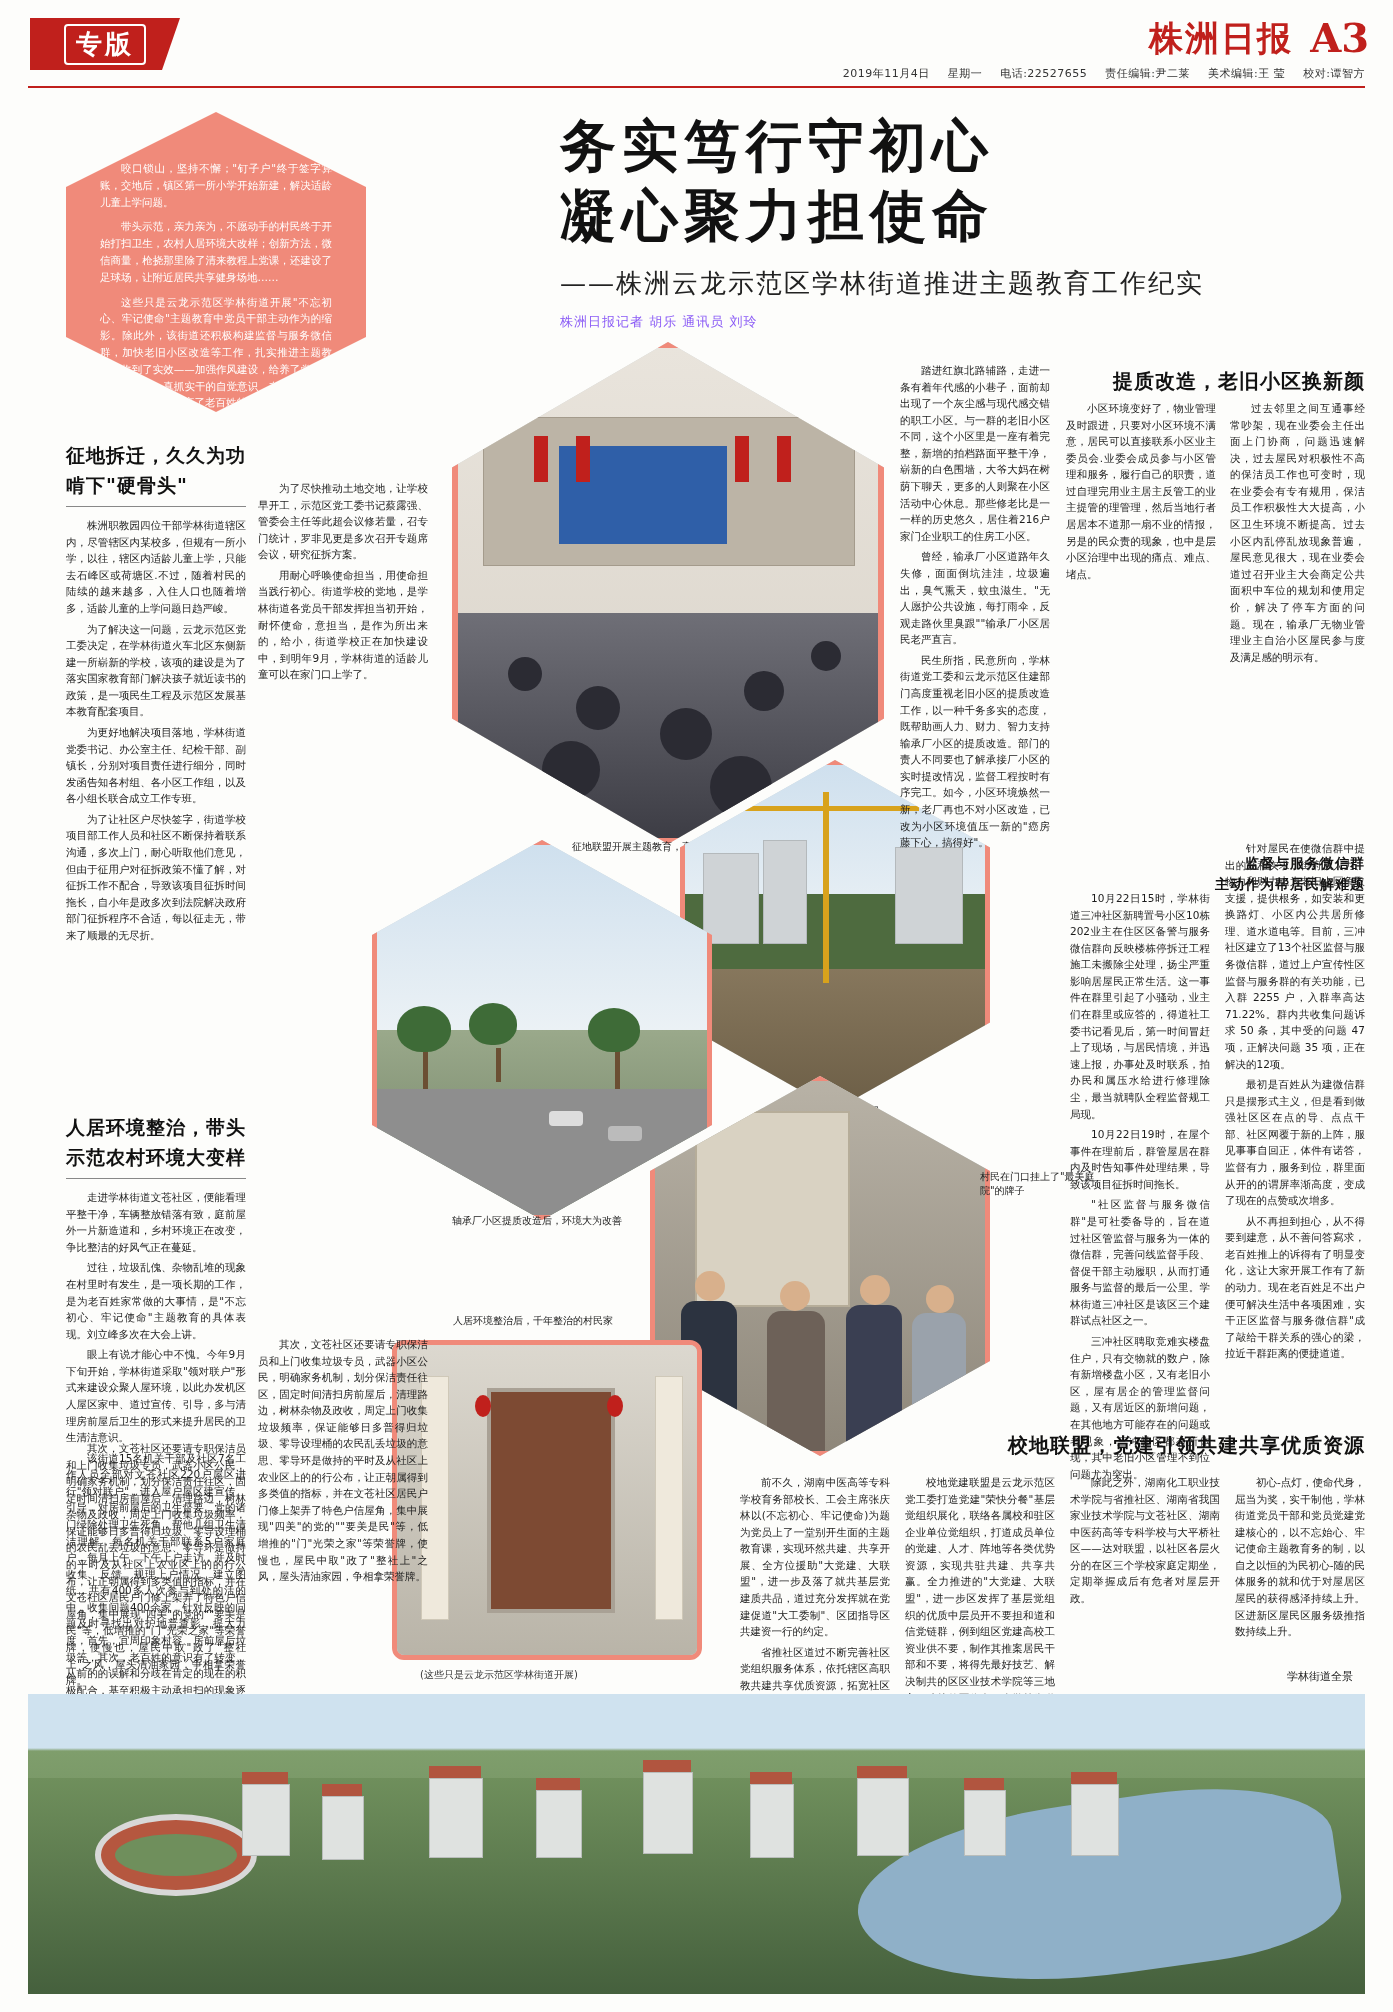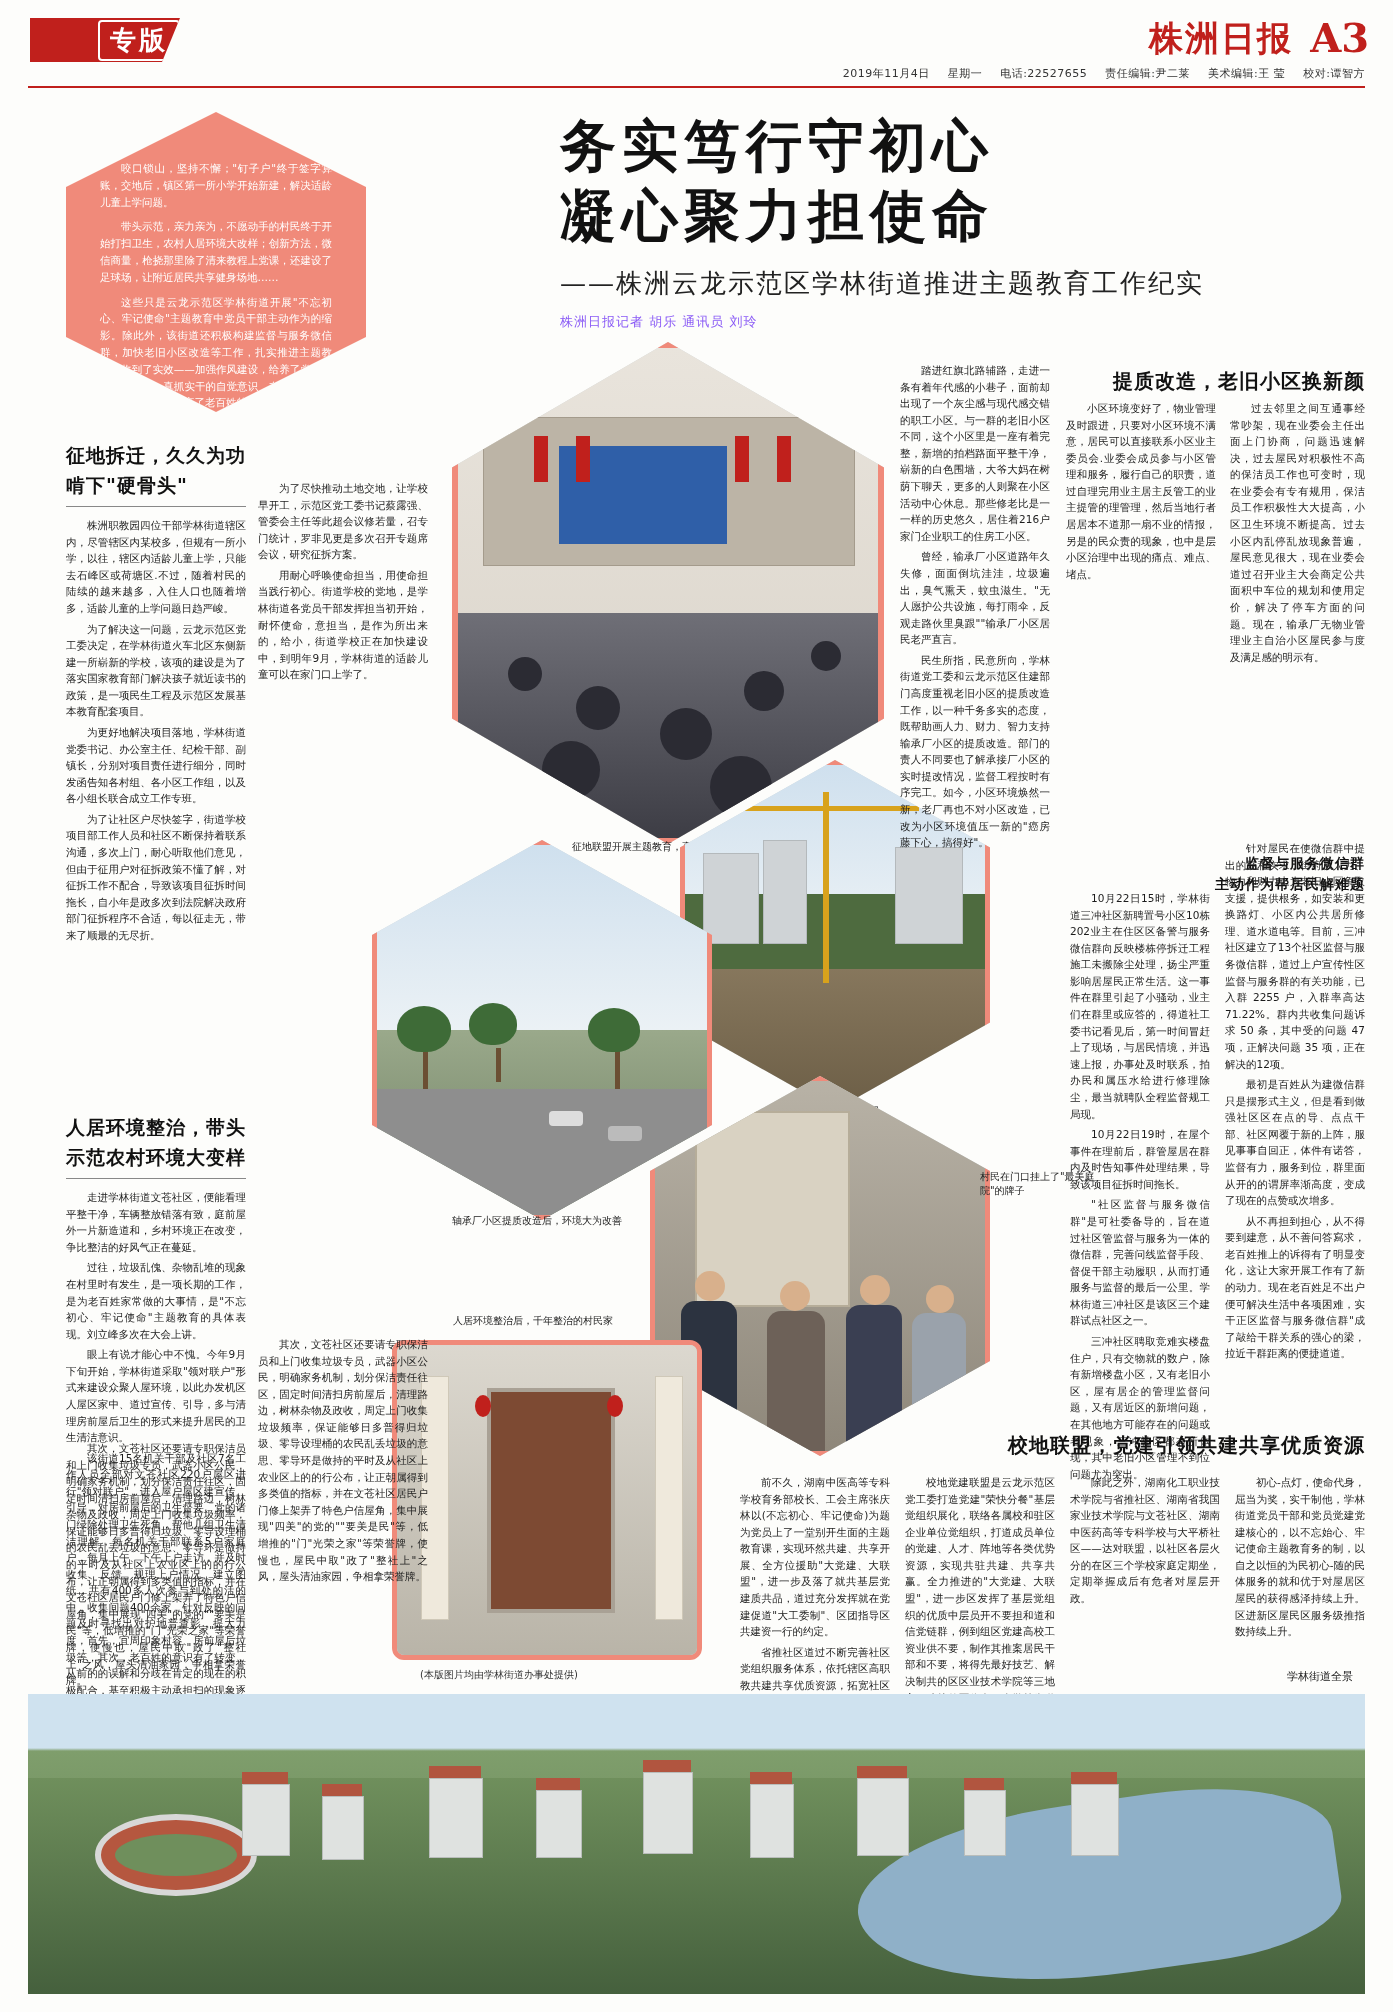--- a/index.html
+++ b/index.html
@@ -13,24 +13,24 @@
   }
   .page{
     position:absolute;inset:0;
     background:#fdfdfb;
   }
   
   .masthead{
     position:absolute;left:0;top:0;width:1393px;height:92px;
   }
   .badge-zhuanban{
-    position:absolute;left:30px;top:18px;width:150px;height:44px;
+    position:absolute;left:30px;top:18px;width:150px;height:52px;
     background:#c0201c;
     color:#fff;
-    display:flex;align-items:center;justify-content:flex-end;
+    display:flex;align-items:center;justify-content:center;
     font-size:30px;font-weight:bold;letter-spacing:4px;
     clip-path:polygon(0 0,100% 0,88% 100%,0 100%);
     font-family:"DejaVu Sans","Liberation Sans",sans-serif;
   }
   .badge-zhuanban .inner{
     border:2px solid #fff;padding:1px 10px;border-radius:4px;
     font-size:26px;letter-spacing:3px;
   }
   .paper-name{
     position:absolute;right:100px;top:16px;
@@ -335,21 +335,21 @@
     <p>除此之外，湖南化工职业技术学院与省推社区、湖南省我国家业技术学院与文苍社区、湖南中医药高等专科学校与大平桥社区——达对联盟，以社区各层火分的在区三个学校家庭定期坐，定期举握成后有危者对屋层开政。</p>
   </div>
   <div class="col" style="left:1235px;top:1474px;width:130px;">
     <p>初心-点灯，使命代身，屈当为奖，实干制他，学林街道党员干部和党员觉建党建核心的，以不忘始心、牢记使命主题教育务的制，以自之以恒的为民初心-随的民体服务的就和优于对屋居区屋民的获得感泽持续上升。区进新区屋民区服务级推指数持续上升。</p>
   </div>
 
   <div class="col" style="left:66px;top:1440px;width:180px;">
     <p>其次，文苍社区还要请专职保洁员和上门收集垃圾专员，武器小区公民，明确家务机制，划分保洁责任往区，固定时间清扫房前屋后，清理路边，树林杂物及政收，周定上门收集垃圾频率，保证能够日多普得归垃圾、零导设理桶的农民乱丢垃圾的意思、零导环是做持的平时及从社区上农业区上的的行公布，让正朝属得到多类值的指标，并在文苍社区居民户门修上架弄了特色户信屋角，集中展现"四美"的党的""要美是民"等，低增推的"门"光荣之家"等荣誉牌，使慢也，屋民中取"政了"整社上"之风，屋头清油家园，争相拿荣誉牌。</p>
   </div>
 
-  <div class="credit" style="left:420px;right:auto;bottom:330px;">(本版图片均由学林街道办事处提供)</div>
+  <div class="credit" style="left:420px;right:auto;bottom:330px;">(这些只是云龙示范区学林街道开展)</div>
   <div class="sign" style="bottom:328px;">学林街道全景</div>
 
   <div class="pano">
     <div class="field"></div>
     <div class="river"></div>
     <div class="track">
         <div class="inn"></div>
       </div>
     <div class="blk" style="left:16%;top:30%;width:46px;height:70px"></div>
     <div class="roofr" style="left:16%;top:26%;width:46px;height:12px"></div>

